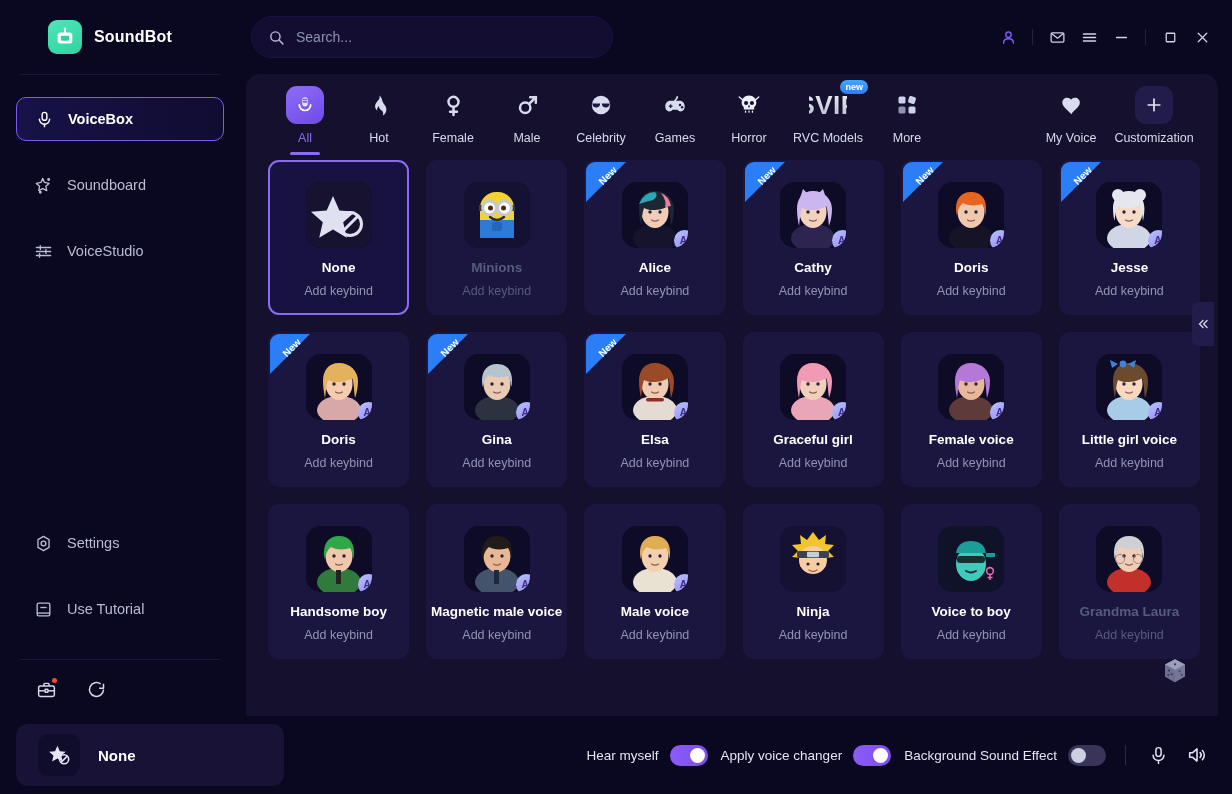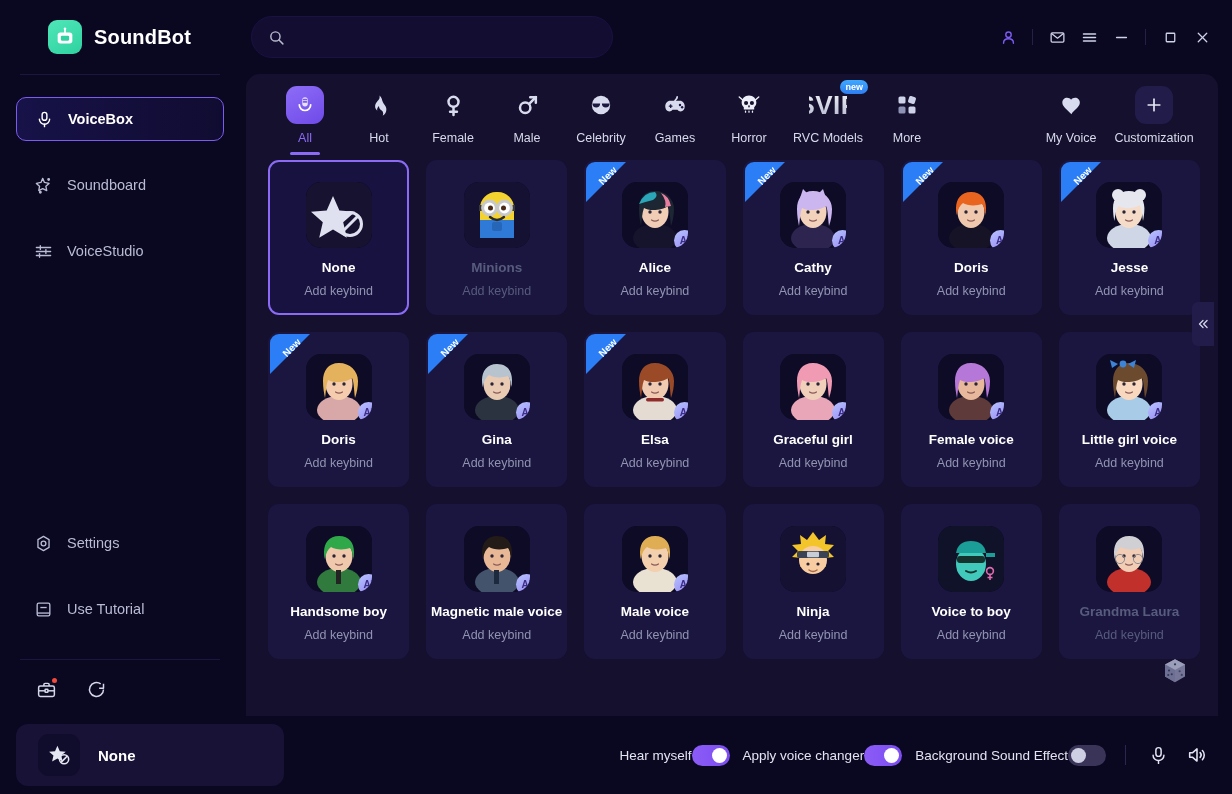--- a/index.html
+++ b/index.html
@@ -37,21 +37,21 @@
   .brand-logo {
     width: 34px; height: 34px;
     border-radius: 9px;
     background: linear-gradient(150deg, #4fe6b8, #2fd2a0);
     display: flex; align-items: center; justify-content: center;
     flex: 0 0 34px;
   }
   .brand-logo svg { display:block; }
   .brand-name {
     color: #ffffff;
-    font-size: 20px;
+    font-size: 16px;
     font-weight: bold;
     letter-spacing: .2px;
   }
   .searchwrap { flex: 1; display: flex; align-items: center; padding-left: 11px; }
   .search {
     width: 362px; height: 42px;
     background: #130e31;
     border-radius: 21px;
     display: flex; align-items: center;
     padding: 0 16px;
@@ -312,21 +312,21 @@
   }
   .np-name { color: #ffffff; font-size: 15px; font-weight: bold; }
   .fcontrols {
     flex: 1;
     display: flex; align-items: center; justify-content: flex-end;
     gap: 13px;
     padding-right: 22px;
     color: #e2e4f1;
     font-size: 13.5px;
   }
-  .ctl { display: flex; align-items: center; }
+  .ctl { display: flex; align-items: center; gap: 11px; }
   .sw {
     width: 38px; height: 21px; border-radius: 11px;
     background: #3a3558; position: relative;
     flex: 0 0 38px;
   }
   .sw.on { background: linear-gradient(90deg,#8b5cf6,#7c4df0); }
   .sw::after {
     content:""; position:absolute; top: 3px; left: 3px;
     width: 15px; height: 15px; border-radius: 50%;
     background: #cfcfe4;
@@ -355,20 +355,21 @@
     </div>
 
     <div class="searchwrap">
       <div class="search">
         <span>
           <svg width="17" height="17" viewBox="0 0 24 24" fill="none" stroke="#b9bccf" stroke-width="2" stroke-linecap="round">
             <circle cx="10.5" cy="10.5" r="6.5"></circle>
               <line x1="15.5" y1="15.5" x2="21" y2="21"></line>
           </svg>
         </span>
+        <input type="text" placeholder="Search..." style="">
       </div>
     </div>
 
     <div class="wincontrols">
       <div class="wc user">
         <svg width="17" height="17" viewBox="0 0 24 24" fill="none" stroke="currentColor" stroke-width="2" stroke-linecap="round">
           <circle cx="12" cy="8" r="3.8"></circle>
             <path d="M5 20c0-3.9 3.1-6.2 7-6.2s7 2.3 7 6.2"></path>
         </svg>
       </div>

